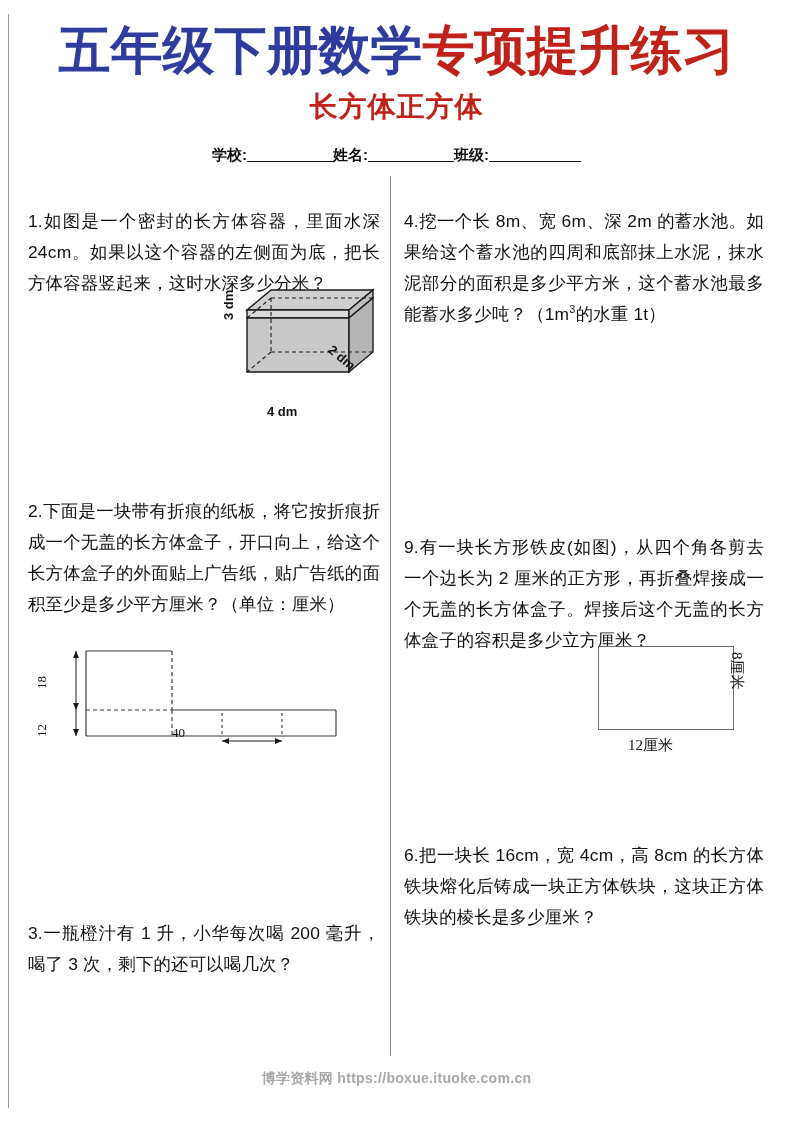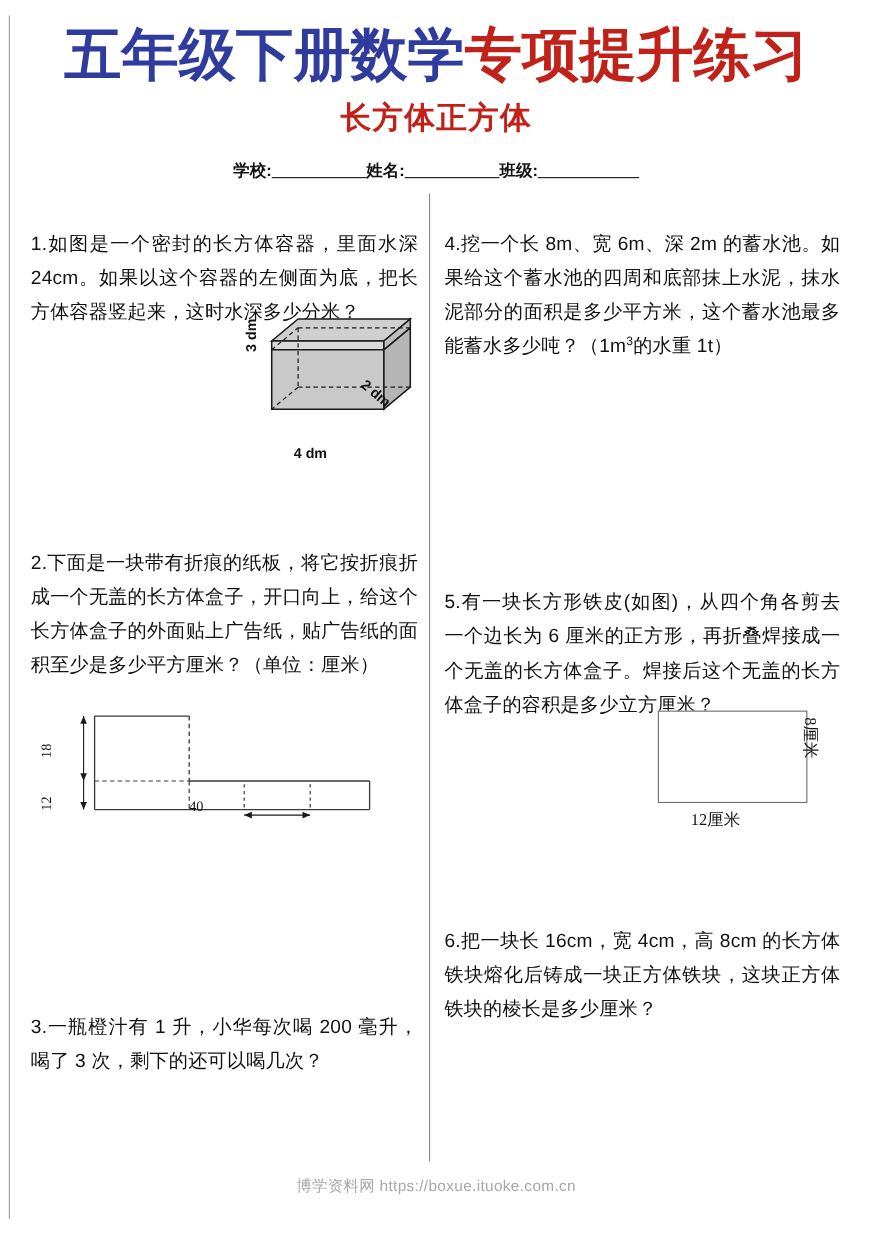--- a/index.html
+++ b/index.html
@@ -219,20 +219,21 @@
   .watermark {
     position: absolute;
     left: 0;
     top: 1070px;
     width: 793px;
     text-align: center;
     font-size: 14px;
     color: #a8a8a8;
     letter-spacing: 0.3px;
     white-space: nowrap;
+    font-weight: bold;
   }
 </style>
 </head>
 <body>
 
 <div class="page">
 
   <div class="frame-left"></div>
 
   <div class="title-main">
@@ -318,21 +319,21 @@
 
   </div>
 
   <div class="col-right">
 
     <div class="q4">
       <div class="q"><span>4.挖一个长 8m、宽 6m、深 2m 的蓄水池。如果给这个蓄水池的四周和底部抹上水泥，抹水泥部分的面积是多少平方米，这个蓄水池最多能蓄水多少吨？（1m</span><sup>3</sup><span>的水重 1t）</span></div>
     </div>
 
     <div class="q5">
-      <div class="q">5.有一块长方形铁皮(如图)，从四个角各剪去一个边长为 6 厘米的正方形，再折叠焊接成一个无盖的长方体盒子。焊接后这个无盖的长方体盒子的容积是多少立方厘米？</div>
+      <div class="q">9.有一块长方形铁皮(如图)，从四个角各剪去一个边长为 2 厘米的正方形，再折叠焊接成一个无盖的长方体盒子。焊接后这个无盖的长方体盒子的容积是多少立方厘米？</div>
 
       <div class="fig-rect">
         <div class="rect-box"></div>
         <span class="rect-label lbl-12cm">12厘米</span>
         <span class="rect-label lbl-8cm">8厘米</span>
       </div>
     </div>
 
     <div class="q6">
       <div class="q">6.把一块长 16cm，宽 4cm，高 8cm 的长方体铁块熔化后铸成一块正方体铁块，这块正方体铁块的棱长是多少厘米？</div>

